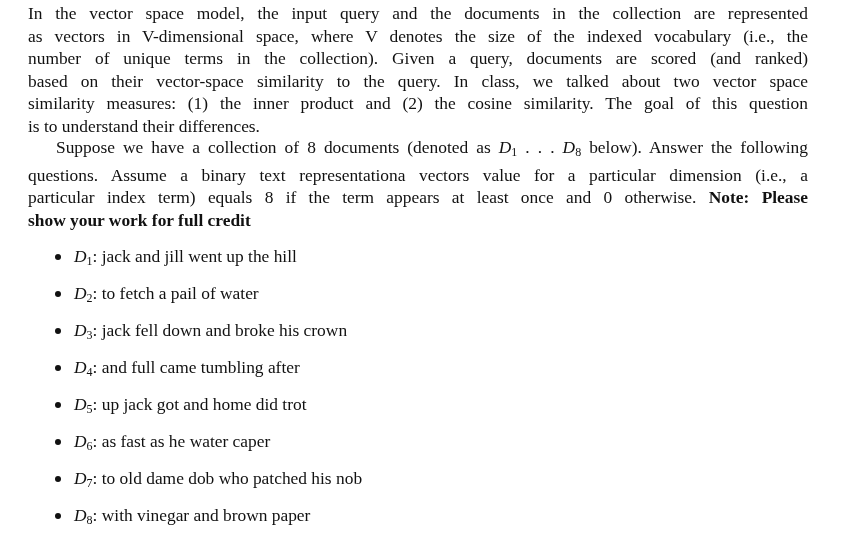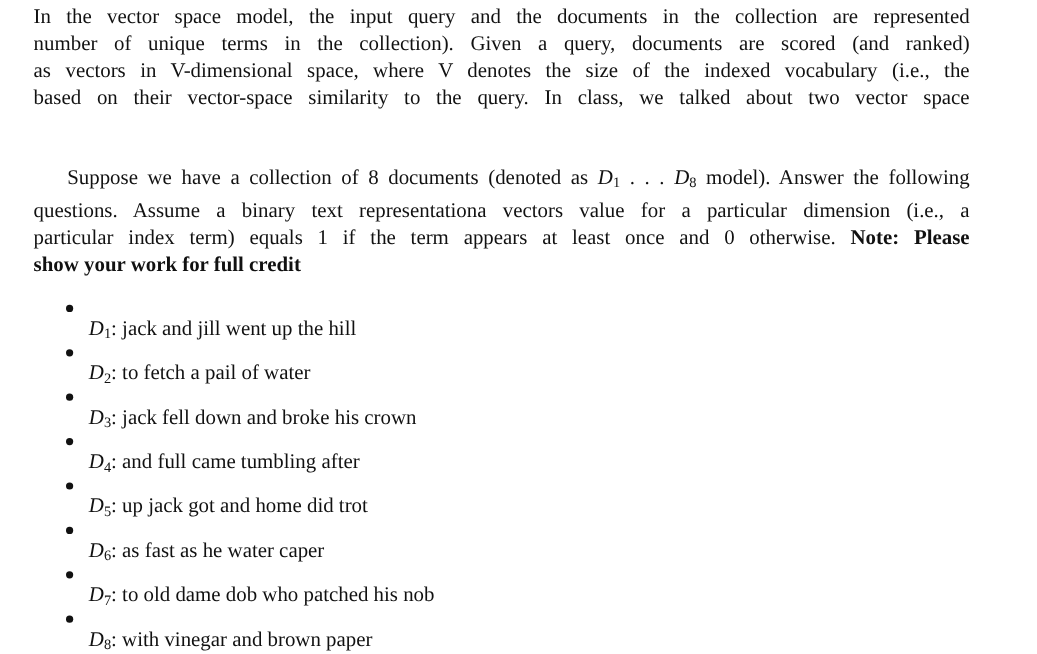--- a/index.html
+++ b/index.html
@@ -75,39 +75,41 @@
       left: 55px;
       top: 10px;
       width: 6px;
       height: 6px;
       border-radius: 50%;
       background: #111;
     }
     .doc-text {
       position: absolute;
       left: 74px;
-      top: 17px;
+      top: 0;
     }
   </style>
 </head>
 <body>
 
 <div class="page">
 
   <div class="para" id="para1">
     <span class="line">In the vector space model, the input query and the documents in the collection are represented</span>
+    <span class="line">as vectors in V-dimensional space, where V denotes the size of the indexed vocabulary (i.e., the</span>
     <span class="line">number of unique terms in the collection).  Given a query, documents are scored (and ranked)</span>
-    <span class="line">as vectors in V-dimensional space, where V denotes the size of the indexed vocabulary (i.e., the</span>
     <span class="line">based on their vector-space similarity to the query.  In class, we talked about two vector space</span>
+    <span class="line">similarity measures: (1) the inner product and (2) the cosine similarity. The goal of this question</span>
+    <span class="line last">is to understand their differences.</span>
   </div>
 
   <div class="para" id="para2">
-    <span class="line indent"><span>Suppose we have a collection of 8 documents (denoted as </span><span class="math"><span>D</span><span class="sub">1</span></span><span> . . . </span><span class="math"><span>D</span><span class="sub">8</span></span><span> model).  Answer the following</span></span>
+    <span class="line indent"><span>Suppose we have a collection of 8 documents (denoted as </span><span class="math"><span>D</span><span class="sub">1</span></span><span> . . . </span><span class="math"><span>D</span><span class="sub">8</span></span><span> below).  Answer the following</span></span>
     <span class="line">questions.  Assume a binary text representationa vectors value for a particular dimension (i.e., a</span>
-    <span class="line"><span>particular index term) equals 1 if the term appears at least once and 0 otherwise. </span><b class="bold">Note:  Please</b></span>
+    <span class="line"><span>particular index term) equals 8 if the term appears at least once and 0 otherwise. </span><b class="bold">Note:  Please</b></span>
     <span class="line last"><b class="bold">show your work for full credit</b></span>
   </div>
 
   <ul class="doc-list">
     <li class="doc-item" style="top:4px">
       <span class="bullet"></span>
       <span class="doc-text"><span class="math"><span>D</span><span class="sub">1</span></span><span>: jack and jill went up the hill</span></span>
     </li>
     <li class="doc-item" style="top:41px">
       <span class="bullet"></span>

